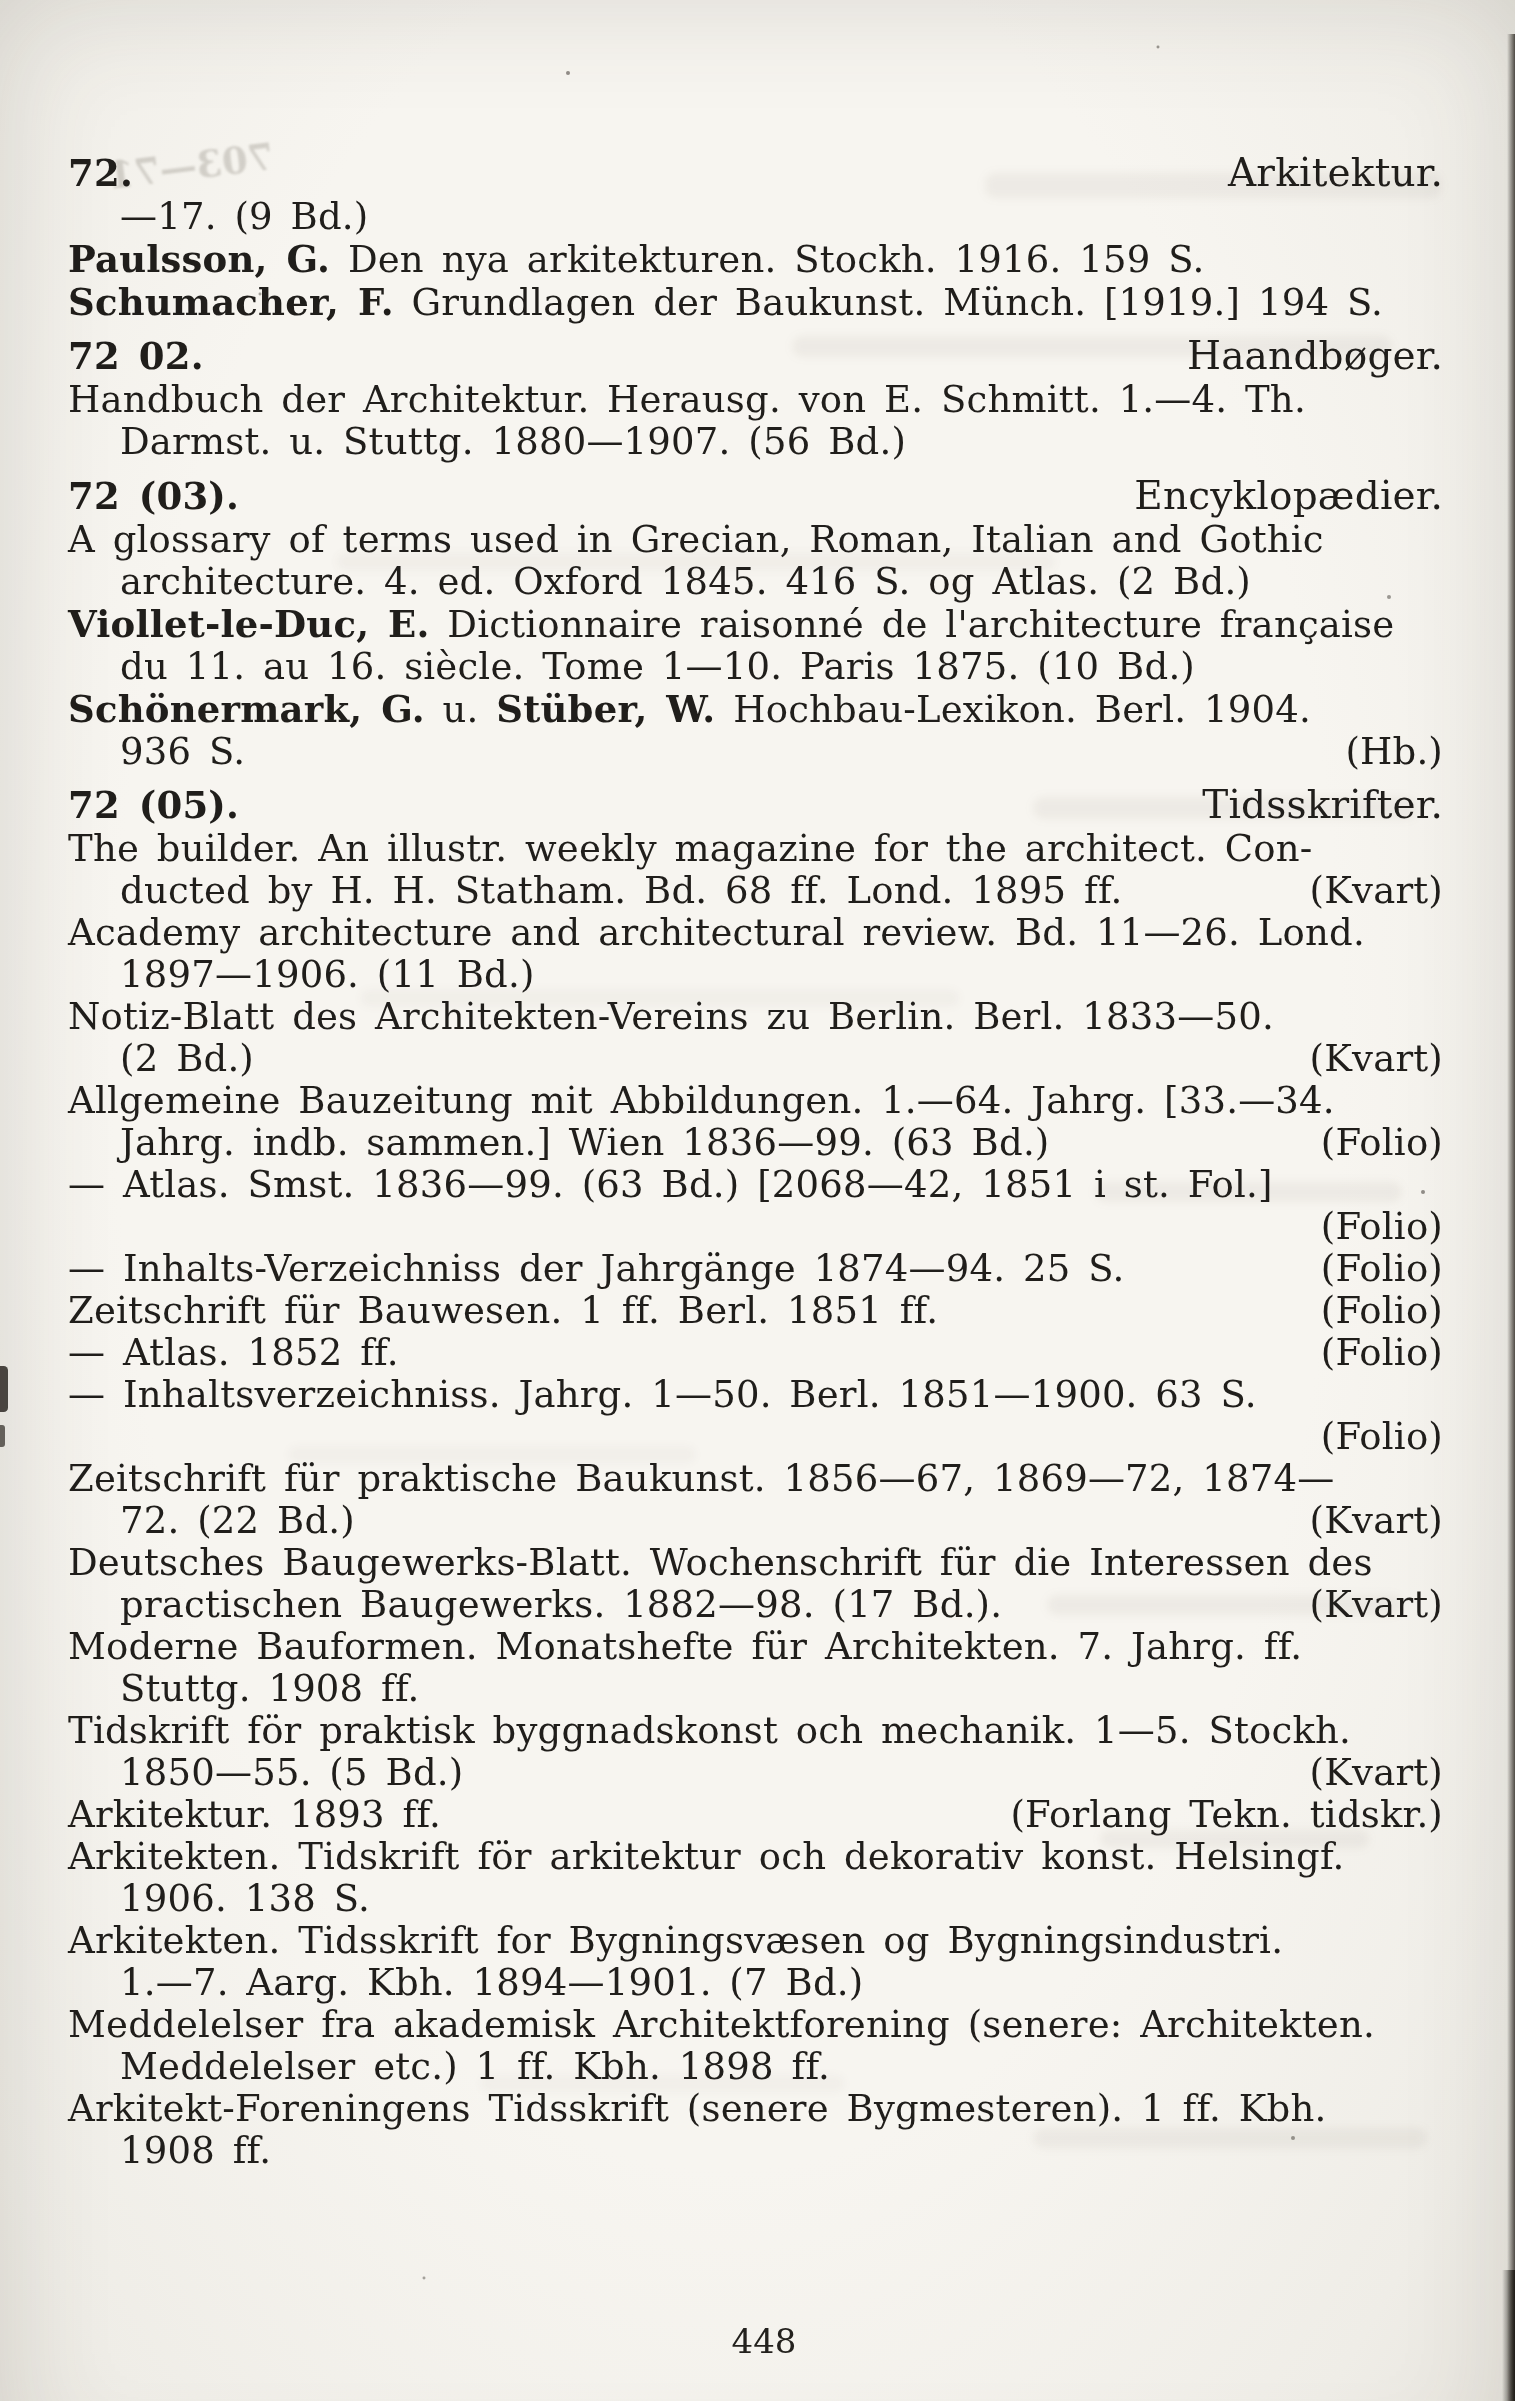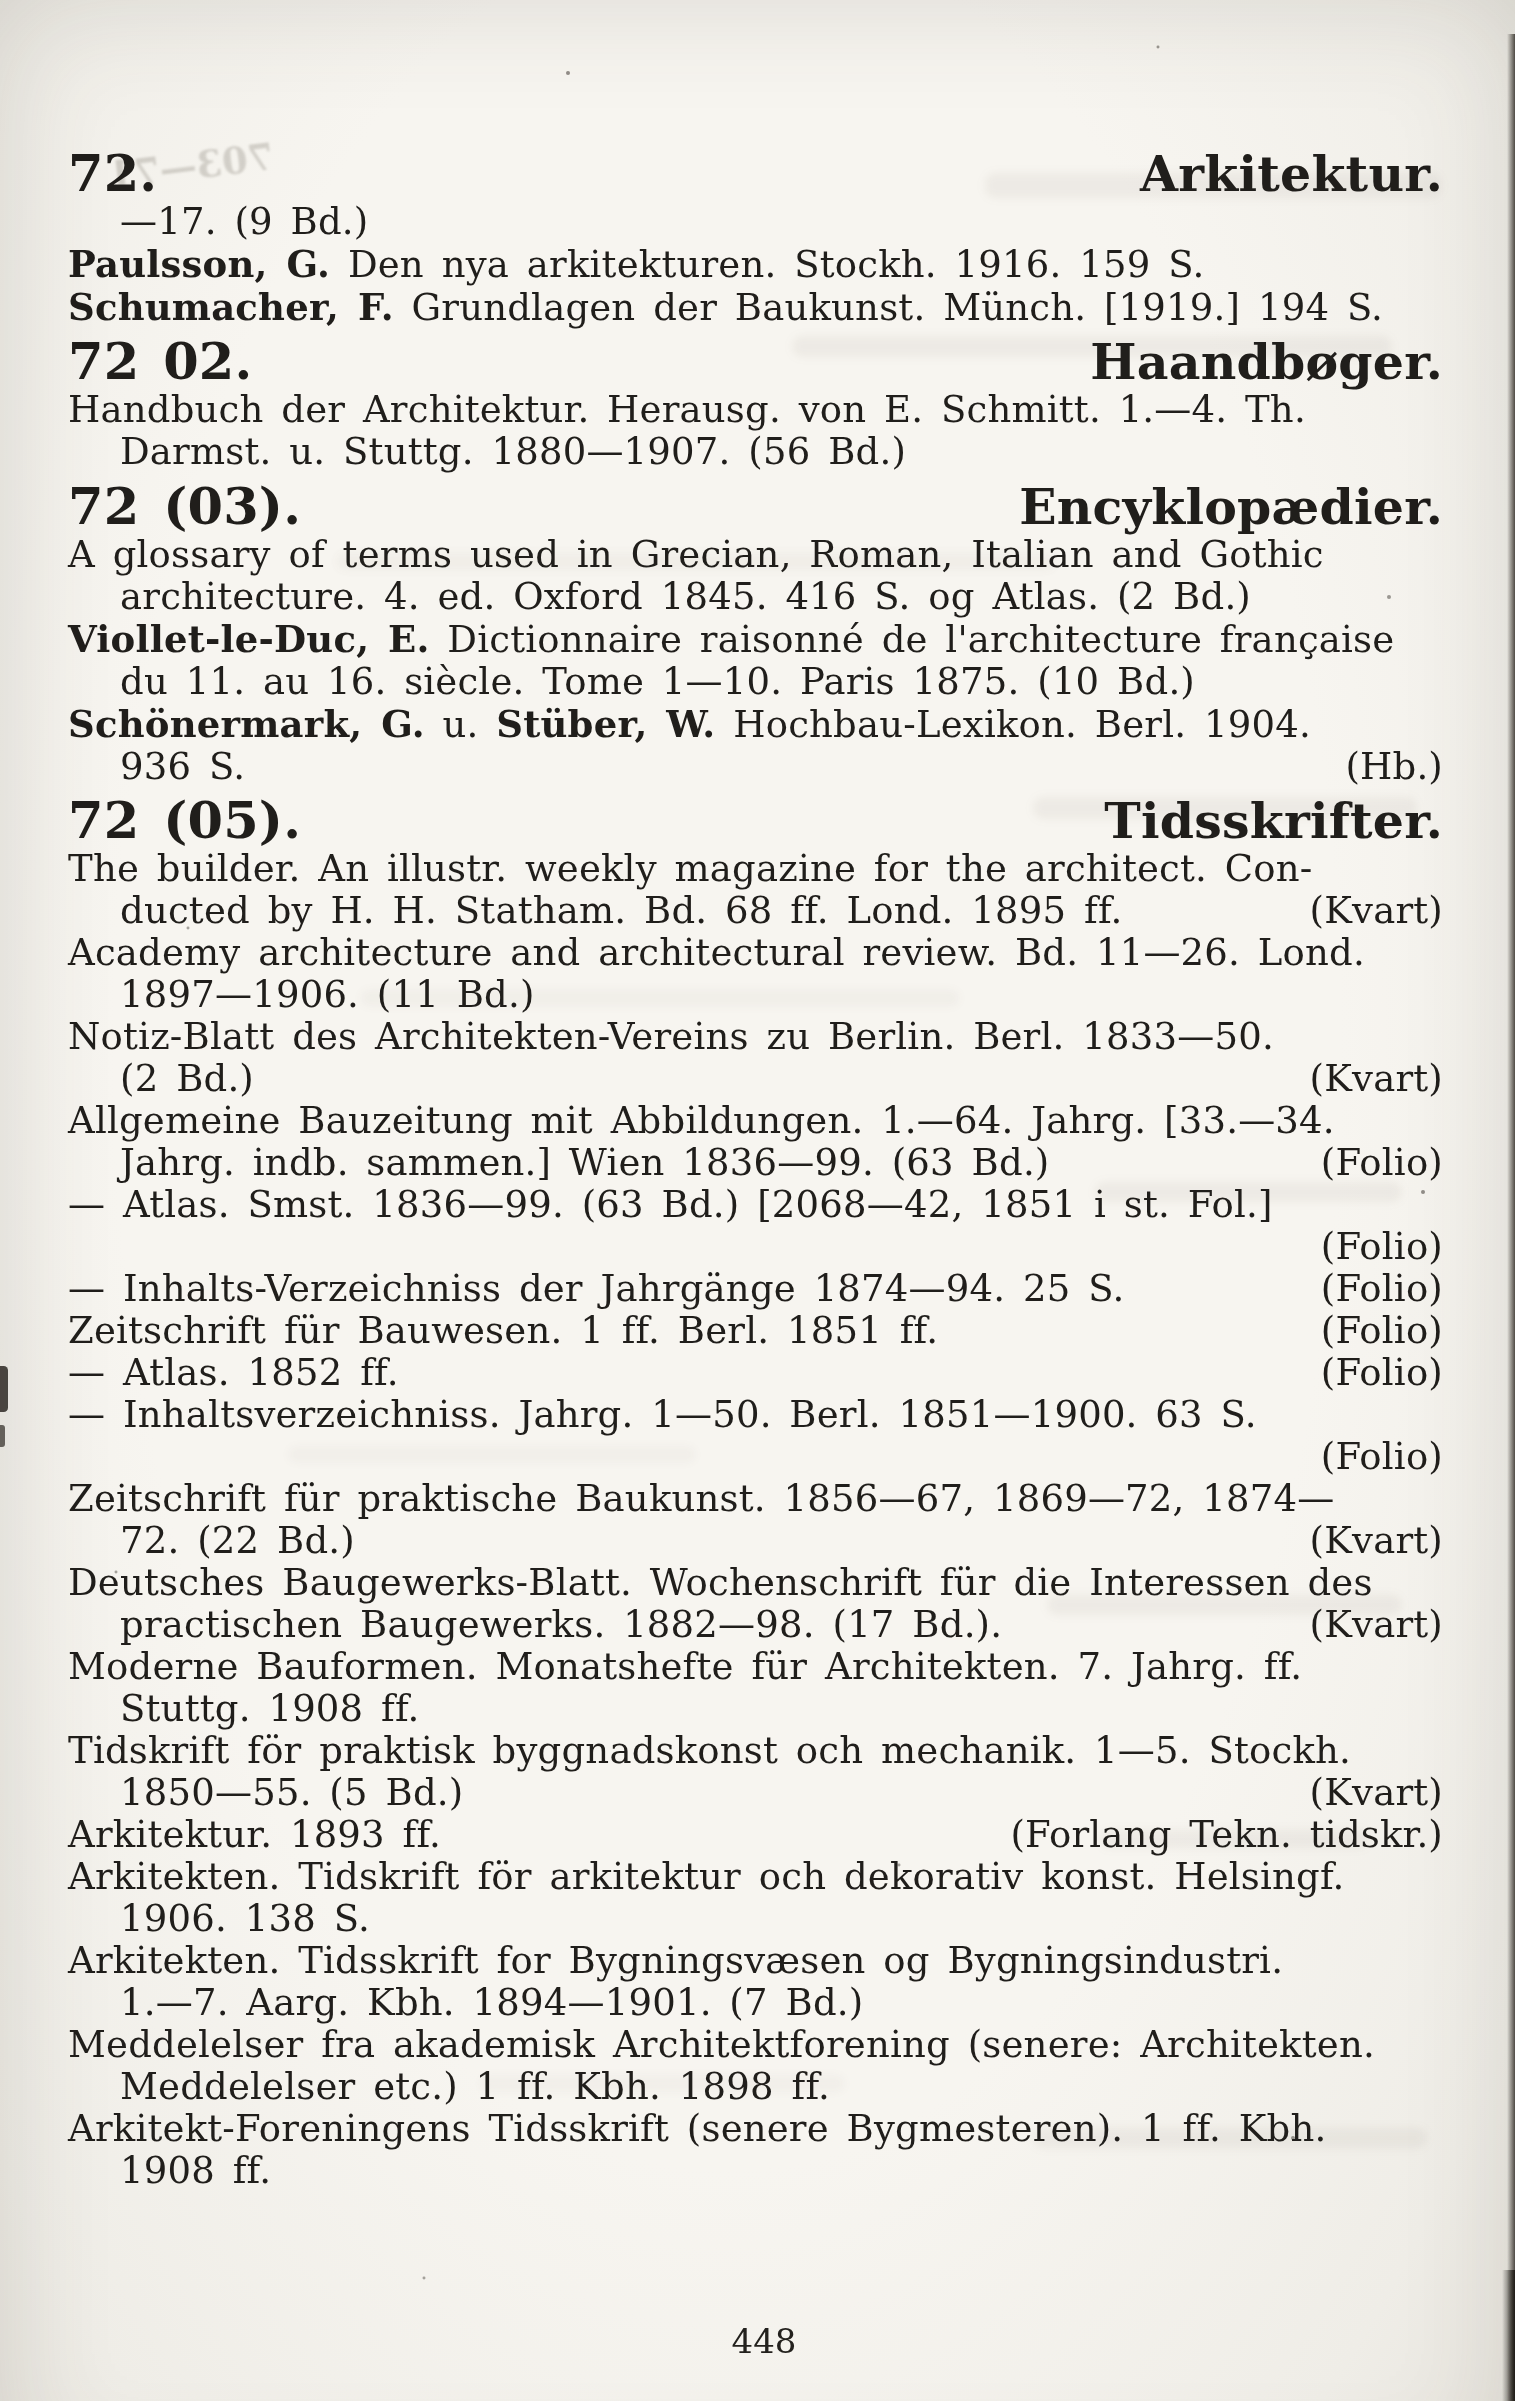--- a/index.html
+++ b/index.html
@@ -16,22 +16,22 @@
   .vignette{position:absolute;inset:0;box-shadow:inset 0 0 115px rgba(70,62,48,.16);pointer-events:none;}
   .content{position:absolute;left:68px;right:73px;top:140px;}
   .line{
     display:flex;justify-content:space-between;align-items:baseline;
     font-size:37px;line-height:42px;letter-spacing:0.2px;word-spacing:5.8px;
   }
   .line .main{white-space:pre-wrap;}
   .line.ind .main{padding-left:52px;}
   .line b{font-weight:bold;}
   .line.head{line-height:46px;margin-top:9.6px;font-size:39px;}
-  .line.head .main b{font-size:51px;}
-  .line.head .tag{font-weight:bold;font-size:49px;}
+  .line.head .main b{font-size:37px;}
+  .line.head .tag{font-weight:normal;font-size:39px;}
   .tag{white-space:pre;}
   .pageno{position:absolute;left:0;right:0;top:2321px;text-align:center;font-size:34px;color:#23211d;padding-left:12px;}
   
   .ghost{
     position:absolute;left:108px;top:144px;font-size:37px;font-weight:bold;
     color:#8f8a80;opacity:.34;transform:scaleX(-1) rotate(7deg);filter:blur(1px);
   }
   .smudge{position:absolute;background:rgba(112,102,86,.07);filter:blur(4.3px);border-radius:10.6px;pointer-events:none;}
   .s1{left:985px;top:173px;width:456px;height:25px;}
   .s2{left:792px;top:336px;width:600px;height:21px;}

